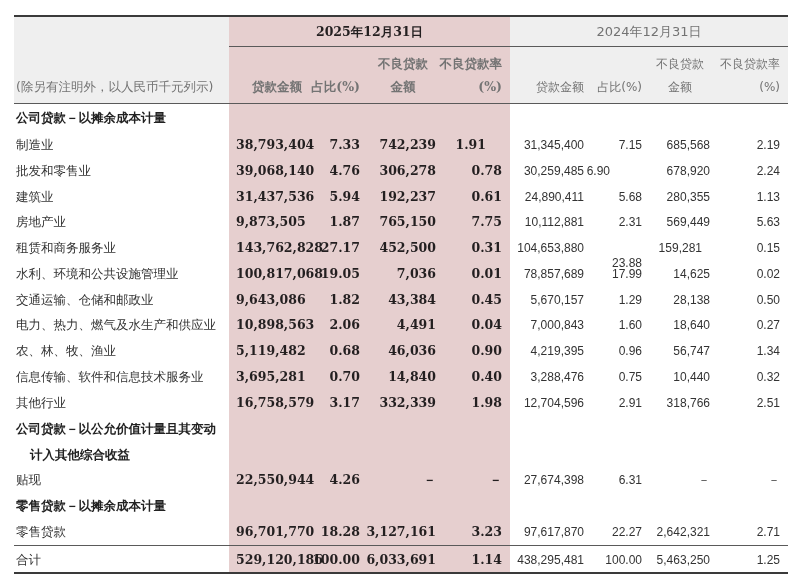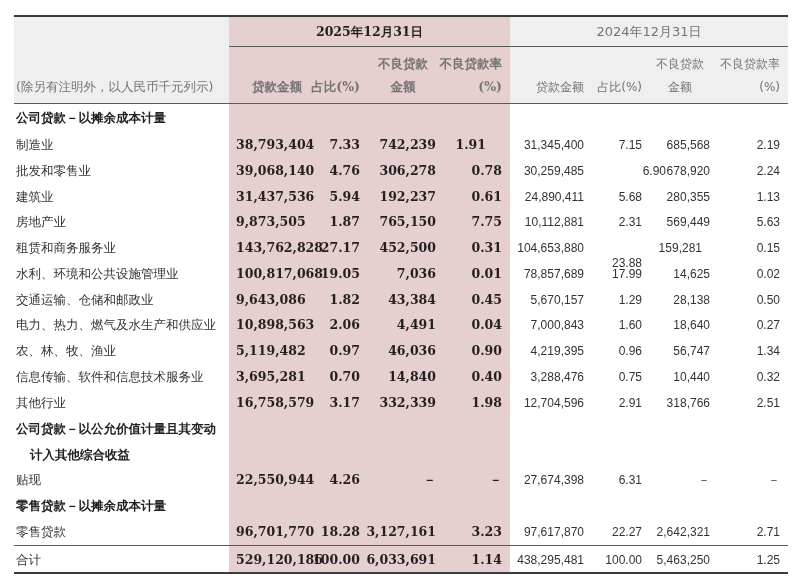--- a/index.html
+++ b/index.html
@@ -64,21 +64,21 @@
       <div class="t n r" style="left:516px;width:68px;top:137px;">31,345,400</div>
       <div class="t n r" style="left:584px;width:58px;top:137px;">7.15</div>
       <div class="t n r" style="left:640px;width:70px;top:137px;">685,568</div>
       <div class="t n r" style="left:716px;width:64px;top:137px;">2.19</div>
       <div class="t lbl" style="top:163px;">批发和零售业</div>
       <div class="t b r" style="left:236px;width:66px;top:163px;">39,068,140</div>
       <div class="t b r" style="left:300px;width:60px;top:163px;">4.76</div>
       <div class="t b r" style="left:362px;width:74px;top:163px;">306,278</div>
       <div class="t b r" style="left:440px;width:62px;top:163px;">0.78</div>
       <div class="t n r" style="left:516px;width:68px;top:163px;">30,259,485</div>
-      <div class="t n r" style="left:608px;width:58px;top:163px;">6.90</div>
+      <div class="t n r" style="left:552px;width:58px;top:163px;">6.90</div>
       <div class="t n r" style="left:640px;width:70px;top:163px;">678,920</div>
       <div class="t n r" style="left:716px;width:64px;top:163px;">2.24</div>
       <div class="t lbl" style="top:189px;">建筑业</div>
       <div class="t b r" style="left:236px;width:66px;top:189px;">31,437,536</div>
       <div class="t b r" style="left:300px;width:60px;top:189px;">5.94</div>
       <div class="t b r" style="left:362px;width:74px;top:189px;">192,237</div>
       <div class="t b r" style="left:440px;width:62px;top:189px;">0.61</div>
       <div class="t n r" style="left:516px;width:68px;top:189px;">24,890,411</div>
       <div class="t n r" style="left:584px;width:58px;top:189px;">5.68</div>
       <div class="t n r" style="left:640px;width:70px;top:189px;">280,355</div>
@@ -123,21 +123,21 @@
       <div class="t b r" style="left:236px;width:66px;top:317px;">10,898,563</div>
       <div class="t b r" style="left:300px;width:60px;top:317px;">2.06</div>
       <div class="t b r" style="left:362px;width:74px;top:317px;">4,491</div>
       <div class="t b r" style="left:440px;width:62px;top:317px;">0.04</div>
       <div class="t n r" style="left:516px;width:68px;top:317px;">7,000,843</div>
       <div class="t n r" style="left:584px;width:58px;top:317px;">1.60</div>
       <div class="t n r" style="left:640px;width:70px;top:317px;">18,640</div>
       <div class="t n r" style="left:716px;width:64px;top:317px;">0.27</div>
       <div class="t lbl" style="top:343px;">农、林、牧、渔业</div>
       <div class="t b r" style="left:236px;width:66px;top:343px;">5,119,482</div>
-      <div class="t b r" style="left:300px;width:60px;top:343px;">0.97</div>
+      <div class="t b r" style="left:300px;width:60px;top:343px;">0.68</div>
       <div class="t b r" style="left:362px;width:74px;top:343px;">46,036</div>
       <div class="t b r" style="left:440px;width:62px;top:343px;">0.90</div>
       <div class="t n r" style="left:516px;width:68px;top:343px;">4,219,395</div>
       <div class="t n r" style="left:584px;width:58px;top:343px;">0.96</div>
       <div class="t n r" style="left:640px;width:70px;top:343px;">56,747</div>
       <div class="t n r" style="left:716px;width:64px;top:343px;">1.34</div>
       <div class="t lbl" style="top:369px;">信息传输、软件和信息技术服务业</div>
       <div class="t b r" style="left:236px;width:66px;top:369px;">3,695,281</div>
       <div class="t b r" style="left:300px;width:60px;top:369px;">0.70</div>
       <div class="t b r" style="left:362px;width:74px;top:369px;">14,840</div>

